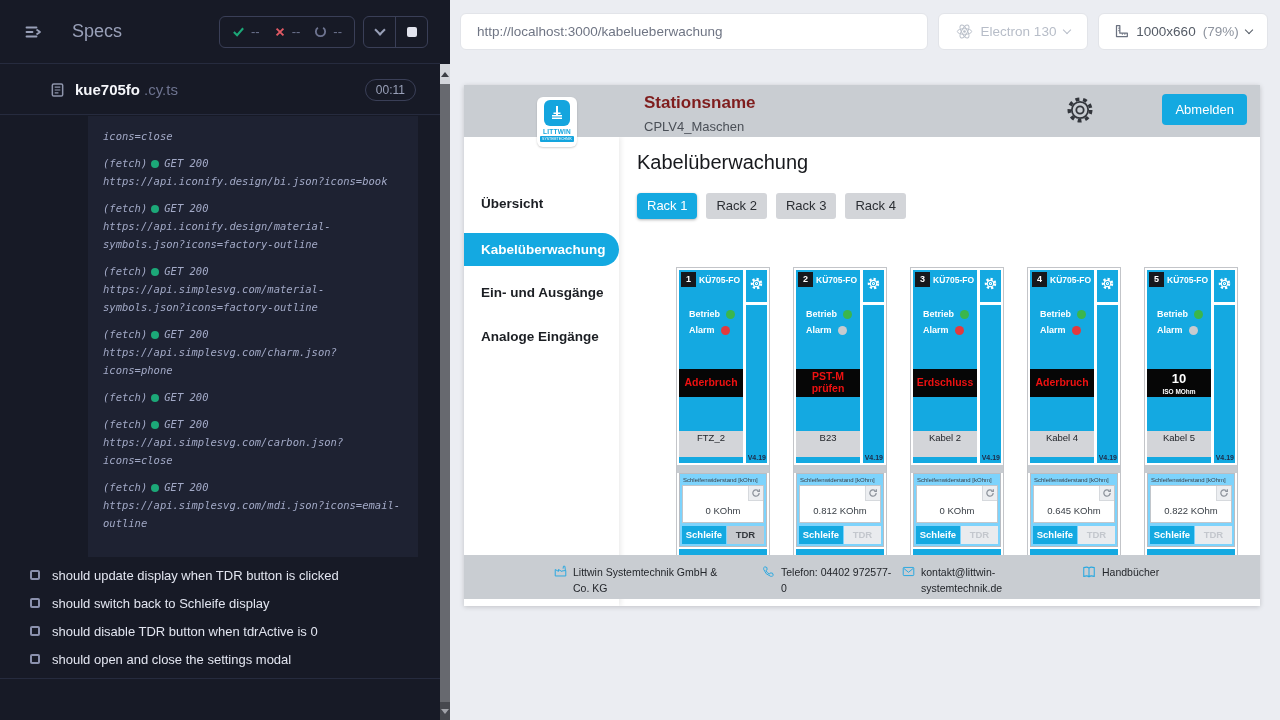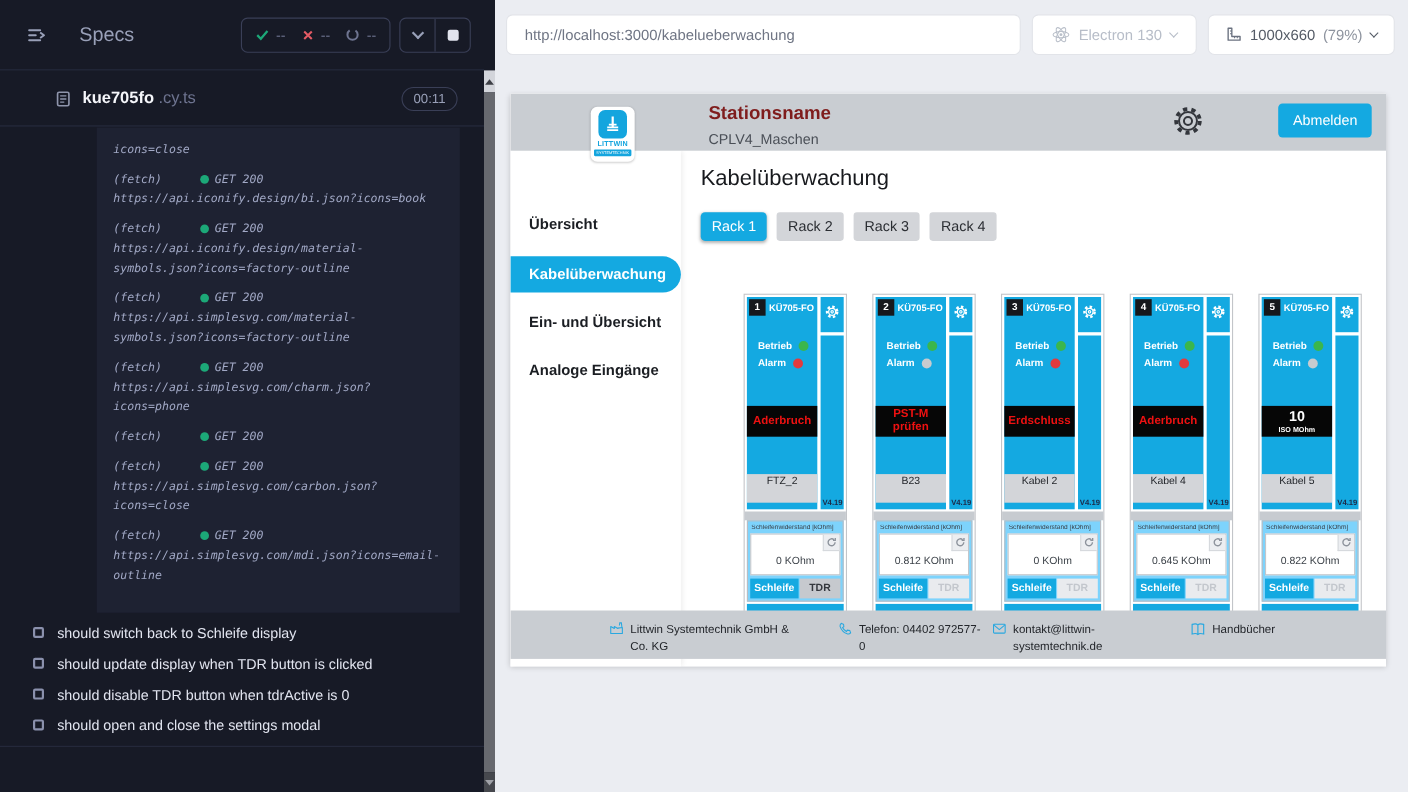--- a/index.html
+++ b/index.html
@@ -30,21 +30,21 @@
   .spec-name { font-size:15px; font-weight:bold; color:#f5f6fa; }
   .spec-ext { color:#6e7490; font-size:15px; margin-left:-6px; }
   .spec-timer { margin-left:auto; border:1px solid #3a3f57; border-radius:13px; padding:3px 10px;
                 font-size:12px; color:#99a0b8; }
 
   .log-block { position:absolute; left:88px; top:116px; width:330px; height:441px; background:#1e2232;
                padding:11px 12px 10px 15px; font-family:"DejaVu Sans Mono", monospace; font-style:italic;
                font-size:10.5px; line-height:18px; color:#a2a9c6; overflow:hidden; }
   .log-partial { margin-bottom:9px; }
   .log-entry { margin-bottom:9px; }
-  .log-head span[data-slot="source"] { margin-right:35px;text-align:right; }
+  .log-head span[data-slot="source"] { margin-right:4px;text-align:right; }
   .log-dot { display:inline-block; width:8px; height:8px; border-radius:50%; background:#1ca878;
              margin-right:5px; vertical-align:-1px; }
   .log-url { overflow-wrap:break-word; }
 
   .tests { position:absolute; left:0; top:561px; right:0; }
   .test-item { display:flex; align-items:center; gap:12px; height:28px; padding:0 24px 0 30px;
                color:#e2e5f0; font-size:13px; cursor:pointer; }
   .test-box { width:10px; height:10px; border:2px solid #8b91ad; border-radius:2px; flex:none; }
   .tests-divider { position:absolute; left:0; right:0; top:678px; height:1px; background:#262b3e; }
 
@@ -238,25 +238,25 @@
         <div class="log-entry">
     <div class="log-head"><span data-slot="source">(fetch)</span><span class="log-dot"></span><span data-slot="status">GET 200</span></div>
     <div class="log-url" data-slot="url">https://api.simplesvg.com/mdi.json?icons=email-outline</div>
   </div>
       </div>
   </div>
 
   <div class="tests">
       <div class="test-item">
     <span class="test-box"></span>
-    <span data-slot="label">should switch back to Schleife display</span>
+    <span data-slot="label">should update display when TDR button is clicked</span>
   </div>
       <div class="test-item">
     <span class="test-box"></span>
-    <span data-slot="label">should update display when TDR button is clicked</span>
+    <span data-slot="label">should switch back to Schleife display</span>
   </div>
       <div class="test-item">
     <span class="test-box"></span>
     <span data-slot="label">should disable TDR button when tdrActive is 0</span>
   </div>
       <div class="test-item">
     <span class="test-box"></span>
     <span data-slot="label">should open and close the settings modal</span>
   </div>
     </div>
@@ -322,21 +322,21 @@
             <path fill="#fff" d="M8 3h2v9H8zM5.5 9.5h7V11h-7zM4 12h10v1.5H4zM4 14.5h10V16H4z" transform="translate(0,-1)"></path>
           </svg>
       </div>
       <div class="logo-line1">LITTWIN</div>
       <div class="logo-line2">SYSTEMTECHNIK</div>
     </div>
 
     <div class="sidebar">
       <div class="side-item si-0">Übersicht</div>
       <div class="side-item si-1 active">Kabelüberwachung</div>
-      <div class="side-item si-2">Ein- und Übersicht</div>
+      <div class="side-item si-2">Ein- und Ausgänge</div>
       <div class="side-item si-3">Analoge Eingänge</div>
     </div>
 
     <div class="main-title">Kabelüberwachung</div>
 
     <div class="tabs">
       <div class="tab active">Rack 1</div>
       <div class="tab">Rack 2</div>
       <div class="tab">Rack 3</div>
       <div class="tab">Rack 4</div>

